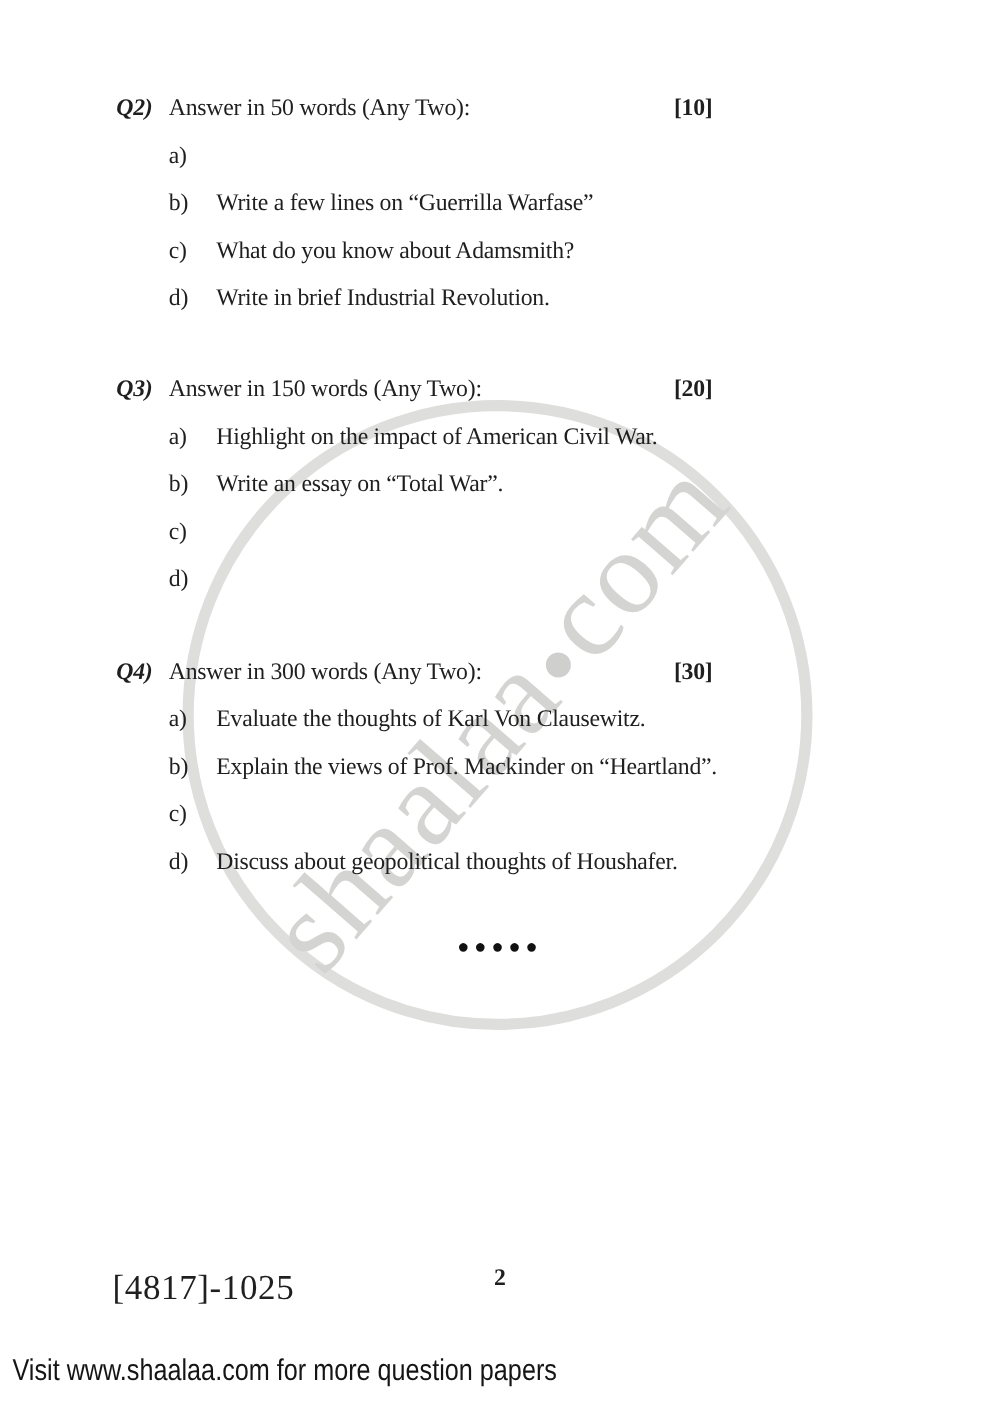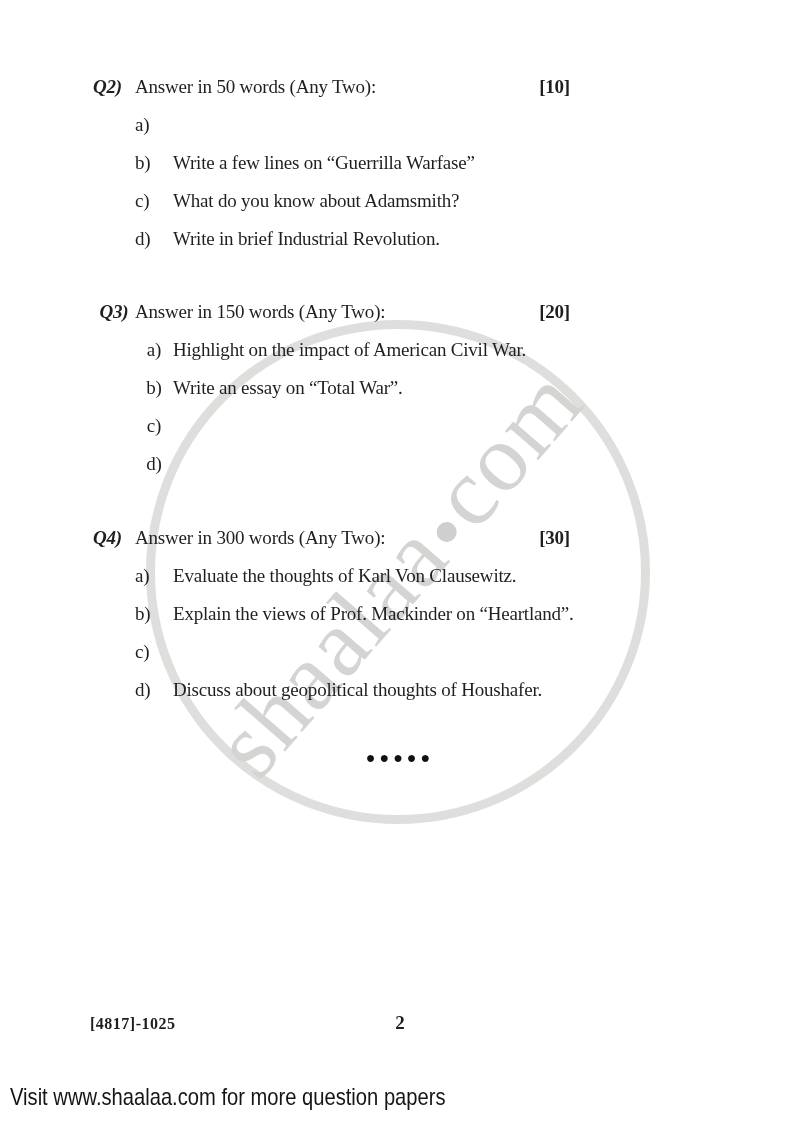--- a/index.html
+++ b/index.html
@@ -40,21 +40,21 @@
     background: #cfcfce;
     border-radius: 50%;
     font-size: 0;
     vertical-align: middle;
   }
 
   
   .content { position: absolute; inset: 0; z-index: 1; }
   .question { position: absolute; left: 0; width: 664px; }
   .q2 { top: 76px; }
-  .q3 { top: 301px; text-align: center; }
+  .q3 { top: 301px; }
   .q4 { top: 527px; }
   .q-header {
     display: flex;
     align-items: baseline;
     padding-left: 93px;
     padding-right: 94px;
     font-size: 19px;
     line-height: 22px;
     letter-spacing: -0.2px;
   }
@@ -89,22 +89,22 @@
     line-height: 18px;
     letter-spacing: 4px;
     color: #111111;
     z-index: 1;
   }
 
   
   .paper-code {
     position: absolute;
     top: 1015px; left: 90px;
-    font-size: 16px;
-    font-weight: bold;
+    font-size: 28px;
+    font-weight: normal;
     letter-spacing: 0.5px;
     z-index: 1;
   }
   .page-number {
     position: absolute;
     top: 1012px; left: 0;
     width: 800px;
     text-align: center;
     font-size: 19px;
     font-weight: bold;

